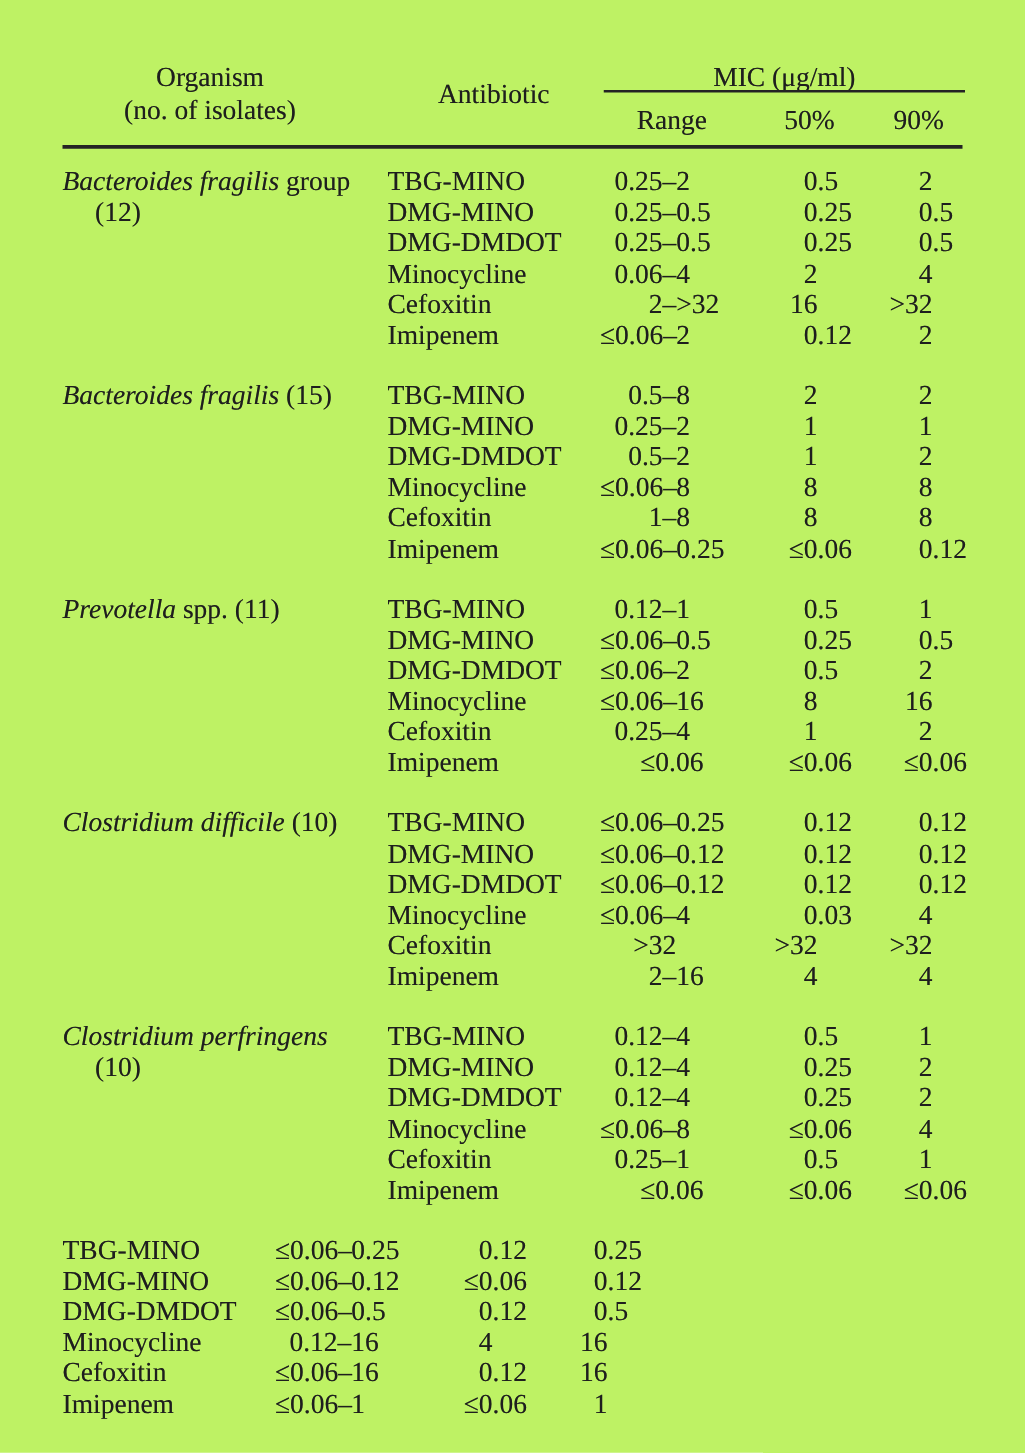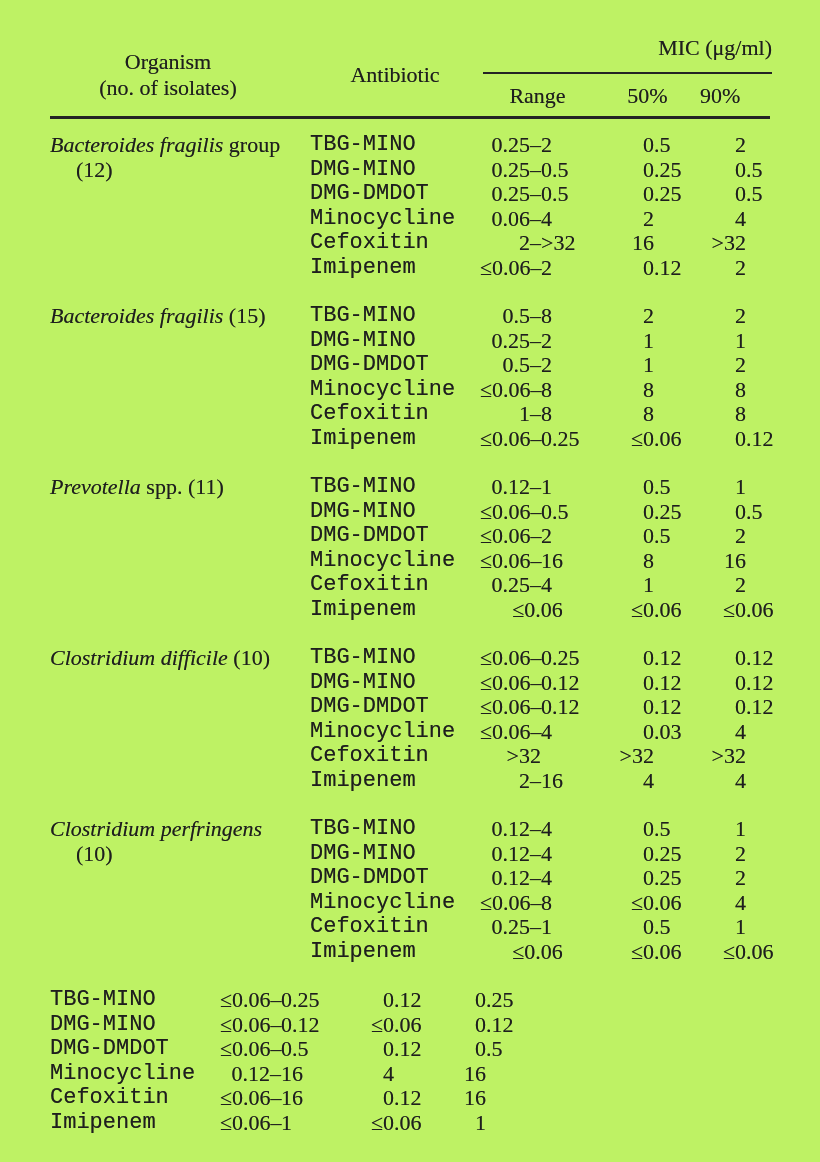--- a/index.html
+++ b/index.html
@@ -11,37 +11,37 @@
     color: #1e1e1e;
     font-family: "Liberation Serif", "DejaVu Serif", serif;
     font-size: 22px;
     overflow: hidden;
     text-shadow: 0 0 0.5px rgba(30,30,30,0.55);
   }
   
   .thead { position: absolute; top: 0; left: 0; width: 820px; height: 120px; }
   .h-org  { position: absolute; left: 50px;  top: 49px; width: 236px; line-height: 26px; text-align: center; }
   .h-abx  { position: absolute; left: 310px; top: 62px; width: 170px; line-height: 26px; text-align: center; }
-  .h-mic  { position: absolute; left: 483px; top: 35px; width: 289px; line-height: 26px; text-align: right; }
+  .h-mic  { position: absolute; left: 483px; top: 49px; width: 289px; line-height: 26px; text-align: center; }
   .h-range{ position: absolute; left: 480px; top: 83px; width: 115px; line-height: 26px; text-align: center; }
   .h-50   { position: absolute; left: 595px; top: 83px; width: 105px; line-height: 26px; text-align: center; }
-  .h-90   { position: absolute; left: 700px; top: 83px; width: 70px;  line-height: 26px; }
+  .h-90   { position: absolute; left: 700px; top: 83px; width: 70px;  line-height: 26px; text-align: center; }
   .rule { position: absolute; background: #242424; }
   .mic-rule  { left: 483px; top: 72px;  width: 289px; height: 2px; }
   .head-rule { left: 50px;  top: 116px; width: 720px; height: 3px; }
   
   .tbody { position: absolute; top: 120px; left: 0; width: 820px; }
   .tbody { padding-top: 13px; }
   .block { display: flex; margin-left: 50px; margin-bottom: 24px; }
   .org-col { width: 260px; line-height: 24.5px; white-space: pre; }
   .org-line2 { padding-left: 26px; }
   .rows-col {}
   .row { display: flex; height: 24.5px; line-height: 24.5px; white-space: pre; }
   .cell { overflow: visible; }
-  .abx { width: 170px; font-family: Liberation Mono, monospace; }
+  .abx { width: 170px; }
   .seg { display: inline-block; overflow: visible; white-space: pre; }
   .range-pre  { width: 61px; text-align: right; }
   .range-post { width: 54px; text-align: left; }
   .range-center { width: 115px; text-align: center; }
   .p50-pre  { width: 59px; text-align: right; }
   .p50-post { width: 46px; text-align: left; }
   .p90-pre  { width: 46px; text-align: right; }
   .p90-post { width: 46px; text-align: left; }
   .range-cell, .p50-cell, .p90-cell { display: flex; }
   i { font-style: italic; }

